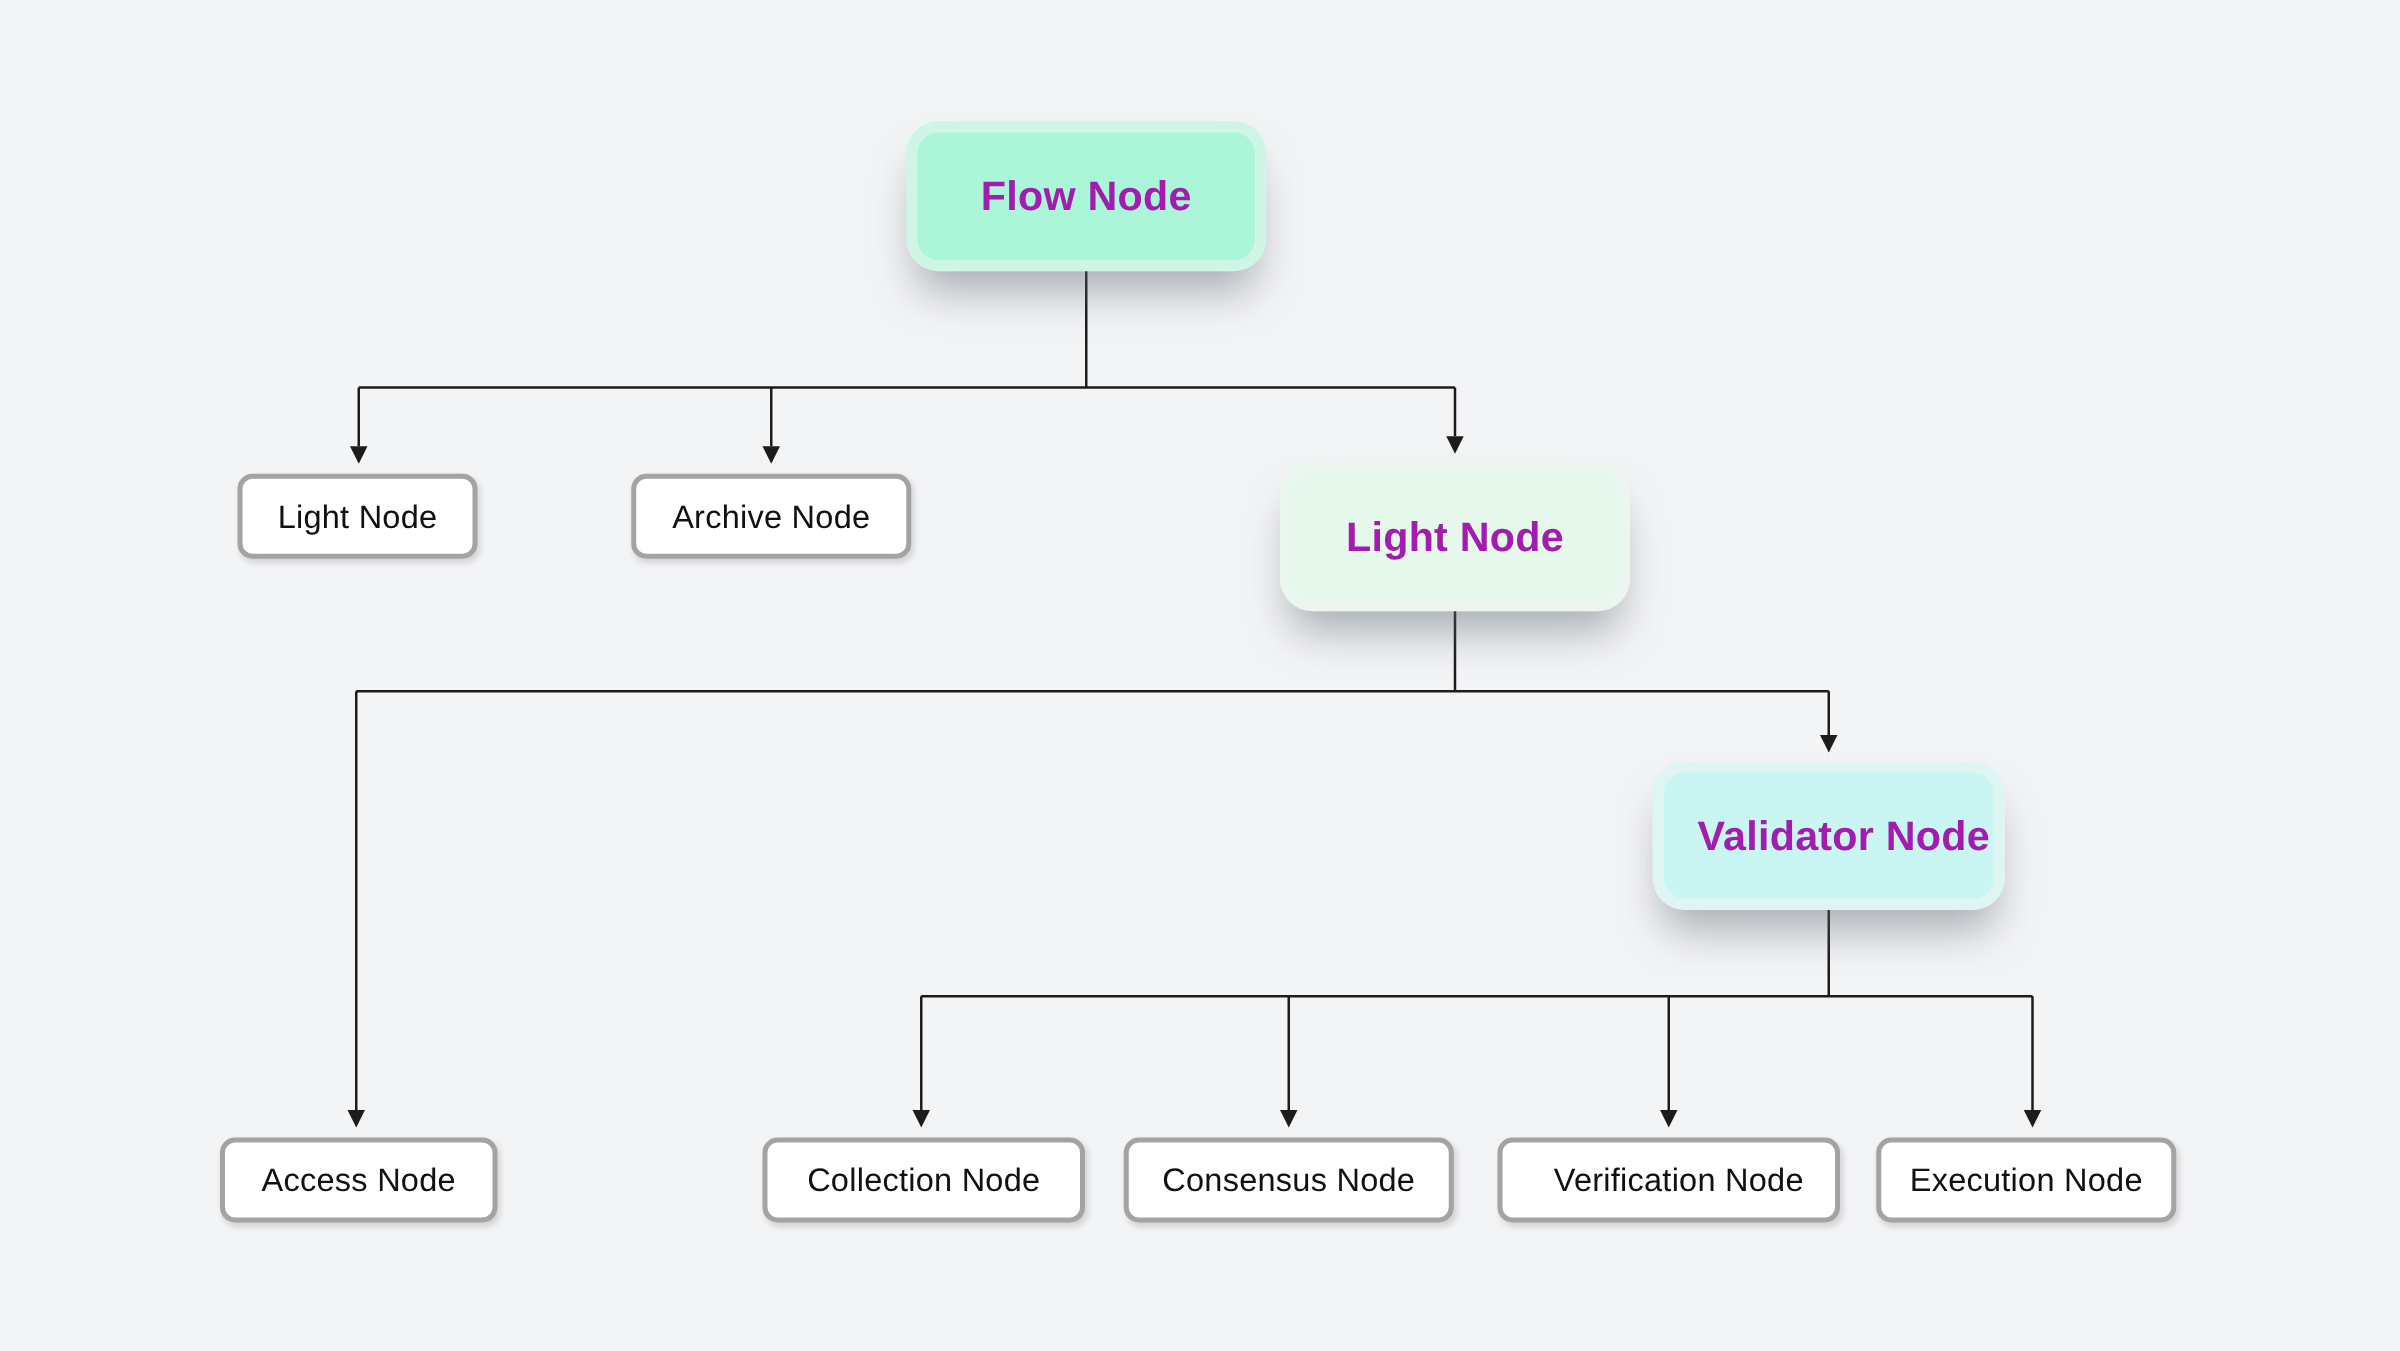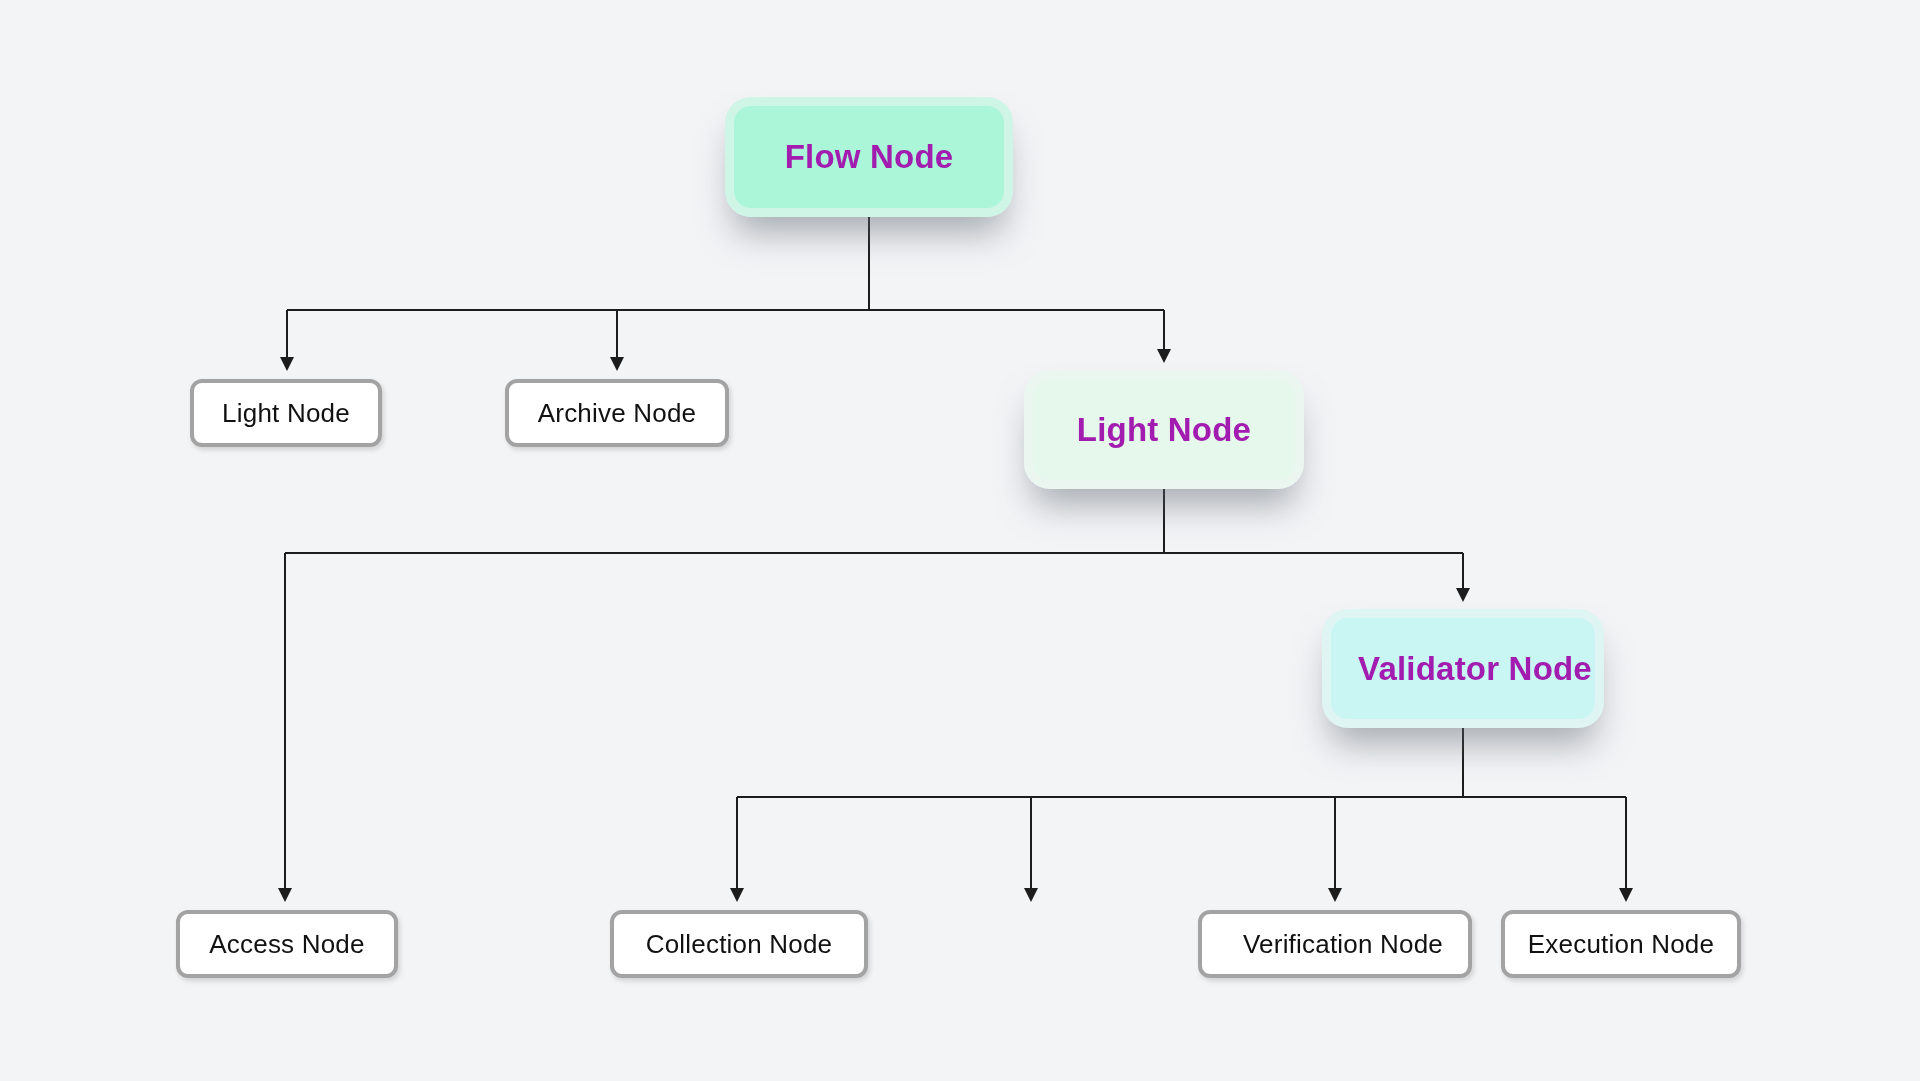--- a/index.html
+++ b/index.html
@@ -132,20 +132,23 @@
   </div>
 
   <div class="node node-plain" id="node-access">
     <span class="node-label">Access Node</span>
   </div>
 
   <div class="node node-plain" id="node-collection">
     <span class="node-label">Collection Node</span>
   </div>
 
+  <div class="node node-plain" id="node-consensus">
+    <span class="node-label">Consensus Node</span>
+  </div>
 
   <div class="node node-plain" id="node-verification">
     <span class="node-label">Verification Node</span>
   </div>
 
   <div class="node node-plain" id="node-execution">
     <span class="node-label">Execution Node</span>
   </div>
 
 </div>

